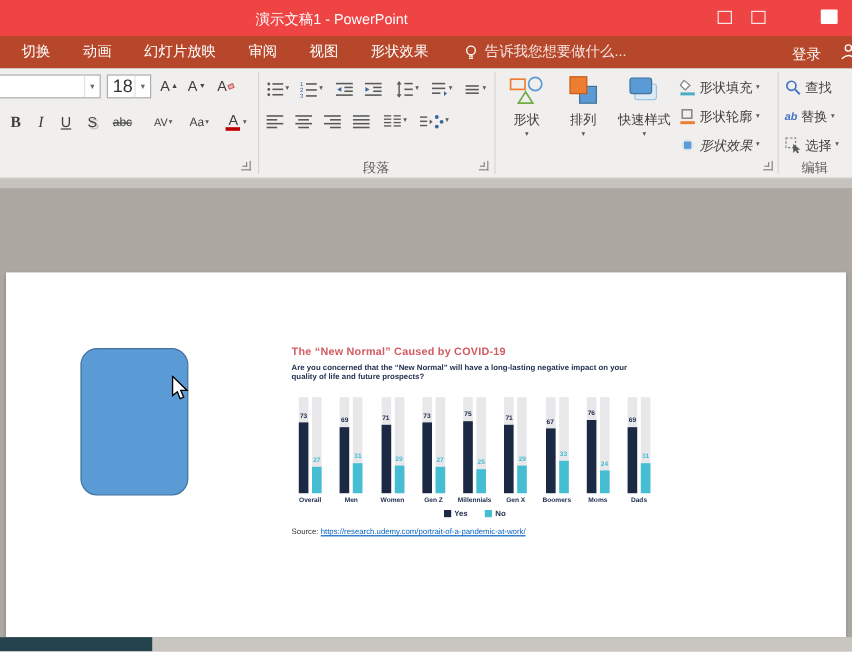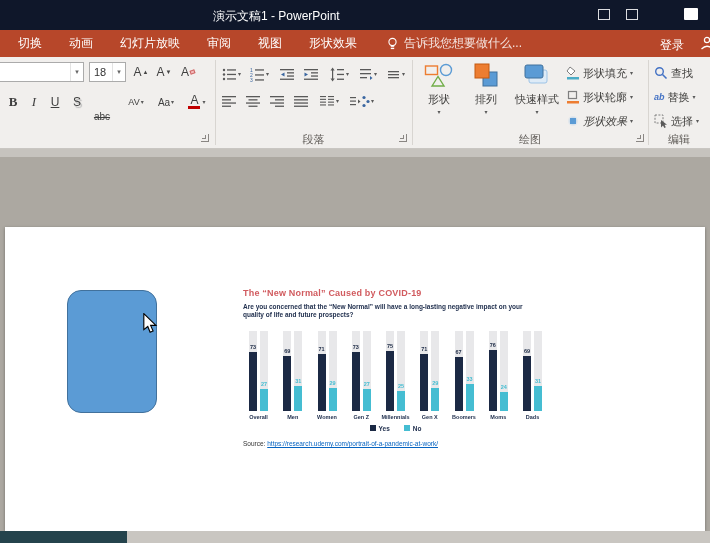--- a/index.html
+++ b/index.html
@@ -1,42 +1,42 @@
 <!DOCTYPE html>
 <html><head>
 <meta charset="utf-8">
 <style>
   *{margin:0;padding:0;box-sizing:border-box;}
   html,body{width:710px;height:543px;overflow:hidden;background:#fff;}
   body{font-family:"Liberation Sans","DejaVu Sans",sans-serif;}
   .app{position:relative;width:710px;height:543px;overflow:hidden;background:#ACA8A1;}
 
   
-  .titlebar{position:absolute;left:0;top:0;width:710px;height:30px;background:#0f172a;}
+  .titlebar{position:absolute;left:0;top:0;width:710px;height:30px;background:#ef4444;}
   .title-text{position:absolute;left:213px;top:8px;font-size:12px;color:#fff;white-space:nowrap;}
   .winbtn{position:absolute;top:9px;width:12px;height:11px;}
   .winbtn.outline{border:1px solid rgba(255,255,255,.85);}
   .winbtn.filled{background:#fff;border-radius:1px;width:14px;height:12px;top:8px;}
 
   
   .tabsbar{position:absolute;left:0;top:30px;width:710px;height:27px;background:#B7472A;display:flex;align-items:center;padding-left:18px;}
   .tab{color:#fff;font-size:12px;margin-right:27px;white-space:nowrap;cursor:default;}
   .tellme{display:flex;align-items:center;gap:5px;color:rgba(255,255,255,.85);font-size:12px;margin-left:2px;white-space:nowrap;}
   .signin{position:absolute;right:26px;top:7px;color:#fff;font-size:12px;}
   .avatar{position:absolute;right:-5px;top:5px;width:16px;height:16px;}
 
   
   .ribbon{position:absolute;left:0;top:57px;width:710px;height:92px;background:#F1EFED;border-bottom:1px solid #C9C6C2;}
   .vsep{position:absolute;top:3px;height:85px;width:1px;background:#D8D5D1;}
   .grp-label{position:absolute;top:75px;font-size:11px;color:#605c58;text-align:center;}
   .launcher{position:absolute;width:8px;height:8px;border-right:1px solid #8a8683;border-bottom:1px solid #8a8683;}
   .launcher::after{content:"";position:absolute;right:2px;bottom:2px;width:3px;height:3px;border-right:1px solid #8a8683;border-bottom:1px solid #8a8683;}
 
   .combo{position:absolute;height:20px;background:#fff;border:1px solid #ABABAB;display:flex;align-items:center;}
-  .combo-val{font-size:11px;color:#333;padding-left:4px;flex:1;}
+  .combo-val{font-size:15px;color:#333;padding-left:4px;flex:1;}
   .combo-arrow{width:13px;align-self:stretch;display:flex;align-items:center;justify-content:center;font-size:7px;color:#666;border-left:1px solid #E3E3E3;}
 
   .rbtn{position:absolute;height:22px;display:flex;align-items:center;justify-content:center;color:#3f3f3f;}
   .ibtn{position:absolute;height:20px;display:flex;align-items:center;gap:1px;color:#3f3f3f;}
   .dd{font-size:6px;color:#5a5a5a;line-height:1;}
   .serifB{font-family:"Liberation Serif",serif;font-weight:bold;font-size:13px;}
   .serifI{font-family:"Liberation Serif",serif;font-style:italic;font-size:13px;}
   .gU{text-decoration:underline;font-size:12px;}
   .gS{font-size:12px;text-shadow:1.5px 1.5px 1px #b4b4b4;}
   .gstrike{font-size:10px;text-decoration:line-through;}
@@ -146,21 +146,21 @@
       </div>
     <div class="rbtn serifI" style="left:24px;top:34px;width:20px;">
         <span>I</span>
       </div>
     <div class="rbtn gU" style="left:45px;top:34px;width:20px;">
         <span>U</span>
       </div>
     <div class="rbtn gS" style="left:67px;top:34px;width:20px;">
         <span>S</span>
       </div>
-    <div class="rbtn gstrike" style="left:89px;top:48px;width:26px;align-items:center;">
+    <div class="rbtn gstrike" style="left:89px;top:34px;width:26px;align-items:center;">
         <span>abc</span>
       </div>
     <div class="rbtn" style="left:122px;top:34px;width:28px;gap:1px;">
       <span class="gsp">AV</span>
         <span class="dd">▾</span>
     </div>
     <div class="rbtn" style="left:152px;top:34px;width:28px;gap:1px;">
       <span class="gAa">Aa</span>
         <span class="dd">▾</span>
     </div>
@@ -379,21 +379,20 @@
               <stop offset="0%" stop-color="#9DC3E6"></stop>
               <stop offset="100%" stop-color="#F1EFED"></stop>
             </radialGradient>
           </defs>
           <rect x="1.5" y="1.5" width="11" height="11" fill="url(#fxg)"></rect>
           <rect x="4" y="4" width="6" height="6" fill="#5B9BD5"></rect>
         </svg>
       <span class="mi-label">形状效果</span>
       <span class="dd">▾</span>
     </div>
-    <div class="grp-label" style="left:412px;width:236px;">绘图</div>
     <span class="launcher" style="left:636px;top:77px;"></span>
     <div class="vsep" style="left:648px;"></div>
 
     <div class="minibtn" style="left:654px;top:6px;">
       <svg width="14" height="14" viewBox="0 0 14 14">
           <circle cx="5.5" cy="5.5" r="3.8" fill="none" stroke="#4472C4" stroke-width="1.4"></circle>
           <line x1="8.5" y1="8.5" x2="12.5" y2="12.5" stroke="#4472C4" stroke-width="1.6"></line>
         </svg>
       <span class="mi-label">查找</span>
     </div>

